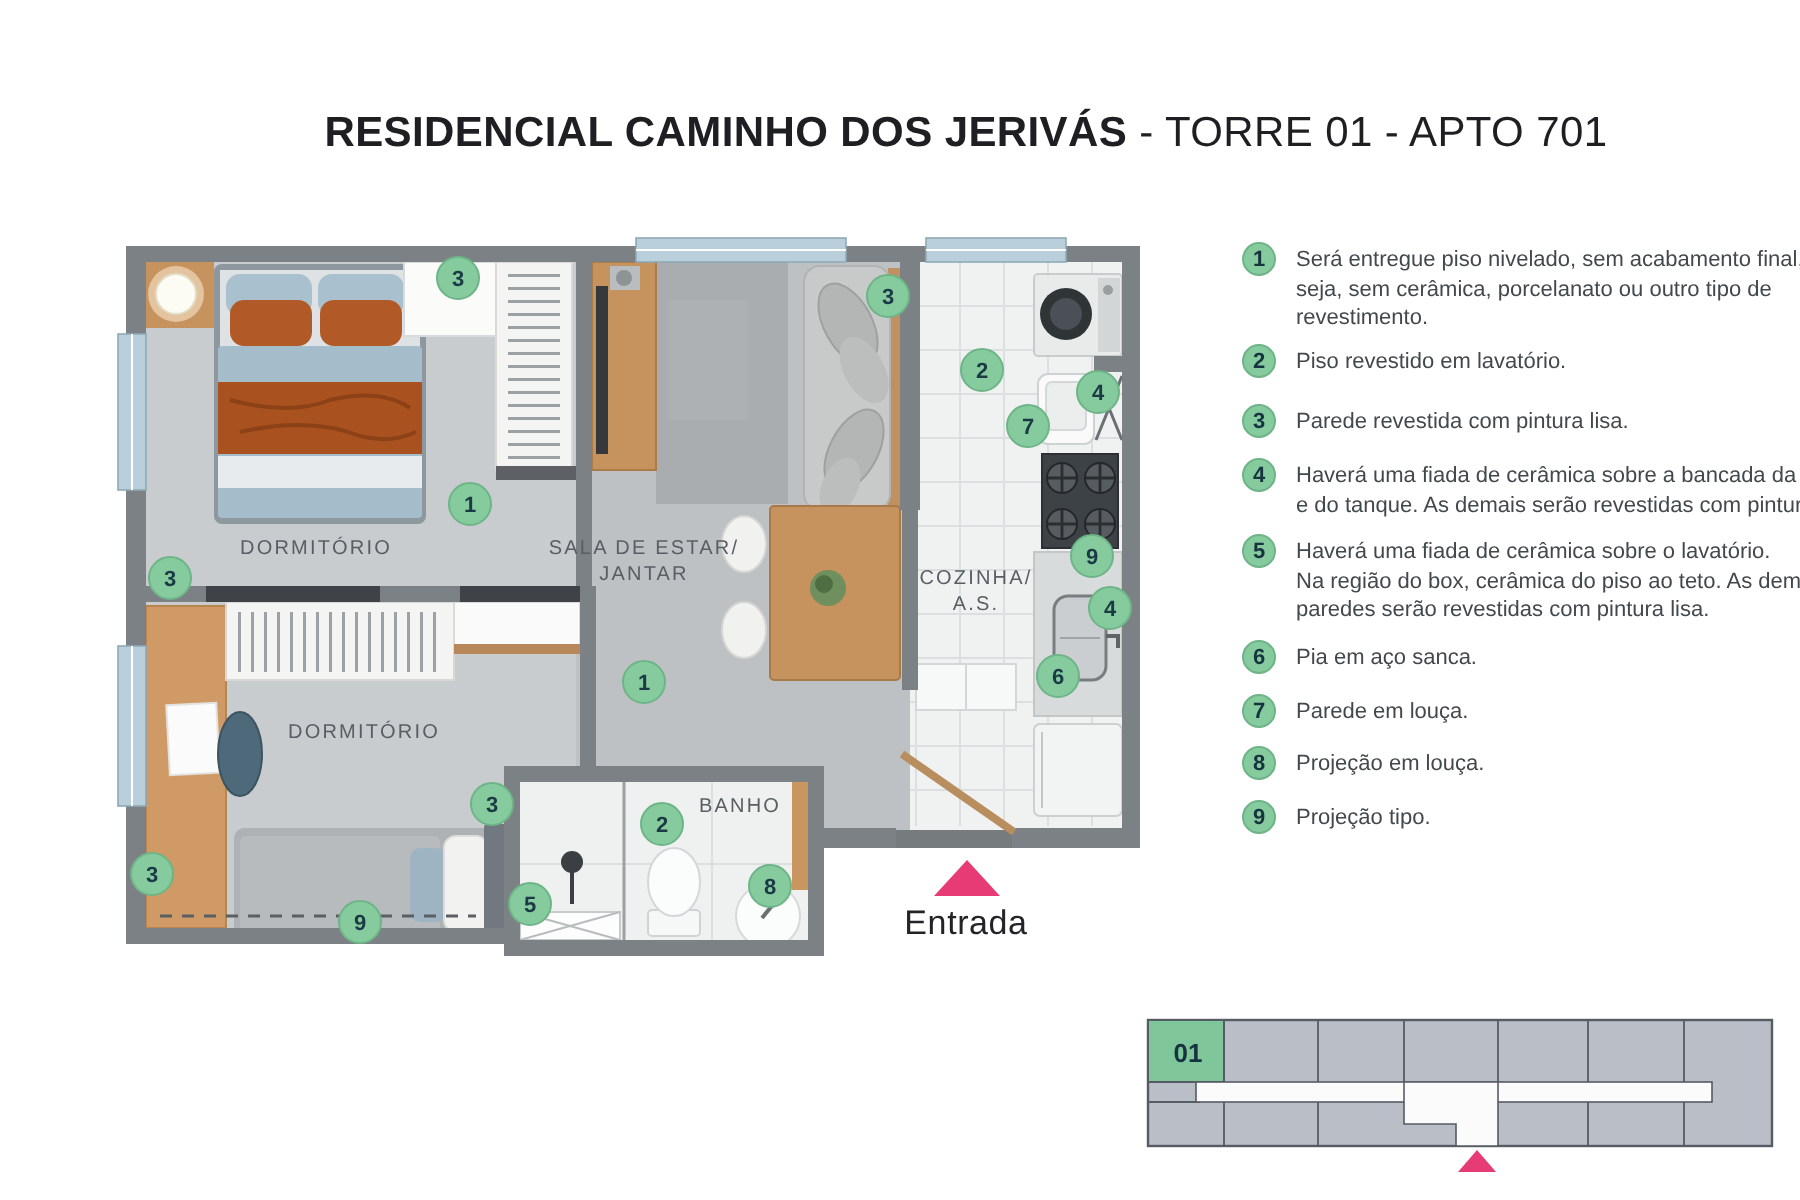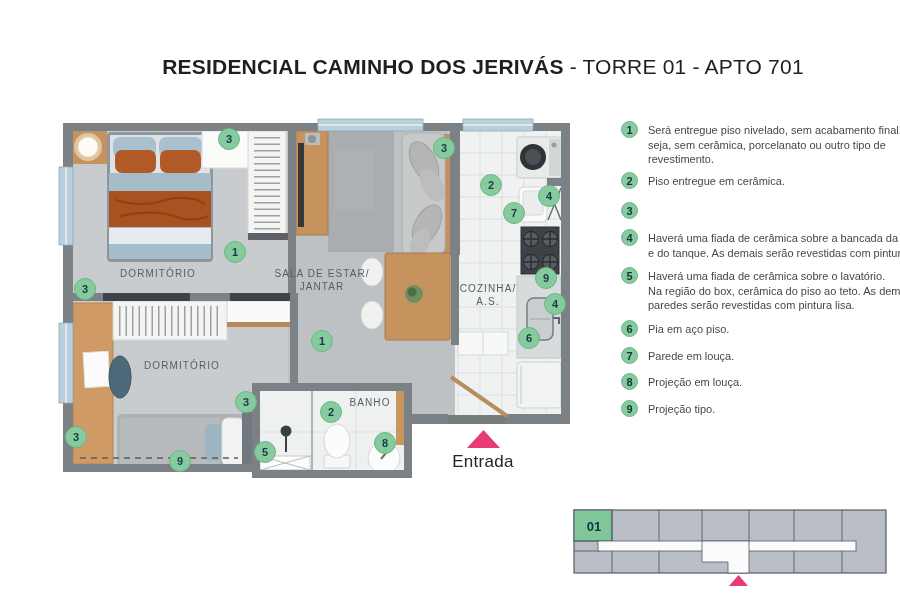--- a/index.html
+++ b/index.html
@@ -301,45 +301,48 @@
       <div class="legend-badge" style="background: rgb(133, 203, 157); border: 1px solid rgb(109, 180, 135);">1</div>
       <div class="legend-lines">
         <div class="legend-line">Será entregue piso nivelado, sem acabamento final, ou</div>
         <div class="legend-line">seja, sem cerâmica, porcelanato ou outro tipo de</div>
         <div class="legend-line">revestimento.</div>
       </div>
     </div>
     <div class="legend-item" style="top: 172px;">
       <div class="legend-badge" style="background: rgb(133, 203, 157); border: 1px solid rgb(109, 180, 135);">2</div>
       <div class="legend-lines">
-        <div class="legend-line">Piso entregue em cerâmica.</div>
+        <div class="legend-line">Piso revestido em lavatório.</div>
       </div>
     </div>
     <div class="legend-item" style="top: 202px;">
       <div class="legend-badge" style="background: rgb(133, 203, 157); border: 1px solid rgb(109, 180, 135);">3</div>
+      <div class="legend-lines">
+        <div class="legend-line">Parede revestida com pintura lisa.</div>
+      </div>
     </div>
     <div class="legend-item" style="top: 229px;">
       <div class="legend-badge" style="background: rgb(133, 203, 157); border: 1px solid rgb(109, 180, 135);">4</div>
       <div class="legend-lines">
         <div class="legend-line">Haverá uma fiada de cerâmica sobre a bancada da pia</div>
         <div class="legend-line">e do tanque. As demais serão revestidas com pintura lisa.</div>
       </div>
     </div>
     <div class="legend-item" style="top: 267px;">
       <div class="legend-badge" style="background: rgb(133, 203, 157); border: 1px solid rgb(109, 180, 135);">5</div>
       <div class="legend-lines">
         <div class="legend-line">Haverá uma fiada de cerâmica sobre o lavatório.</div>
         <div class="legend-line">Na região do box, cerâmica do piso ao teto. As demais</div>
         <div class="legend-line">paredes serão revestidas com pintura lisa.</div>
       </div>
     </div>
     <div class="legend-item" style="top: 320px;">
       <div class="legend-badge" style="background: rgb(133, 203, 157); border: 1px solid rgb(109, 180, 135);">6</div>
       <div class="legend-lines">
-        <div class="legend-line">Pia em aço piso.</div>
+        <div class="legend-line">Pia em aço sanca.</div>
       </div>
     </div>
     <div class="legend-item" style="top: 347px;">
       <div class="legend-badge" style="background: rgb(133, 203, 157); border: 1px solid rgb(109, 180, 135);">7</div>
       <div class="legend-lines">
         <div class="legend-line">Parede em louça.</div>
       </div>
     </div>
     <div class="legend-item" style="top: 373px;">
       <div class="legend-badge" style="background: rgb(133, 203, 157); border: 1px solid rgb(109, 180, 135);">8</div>

